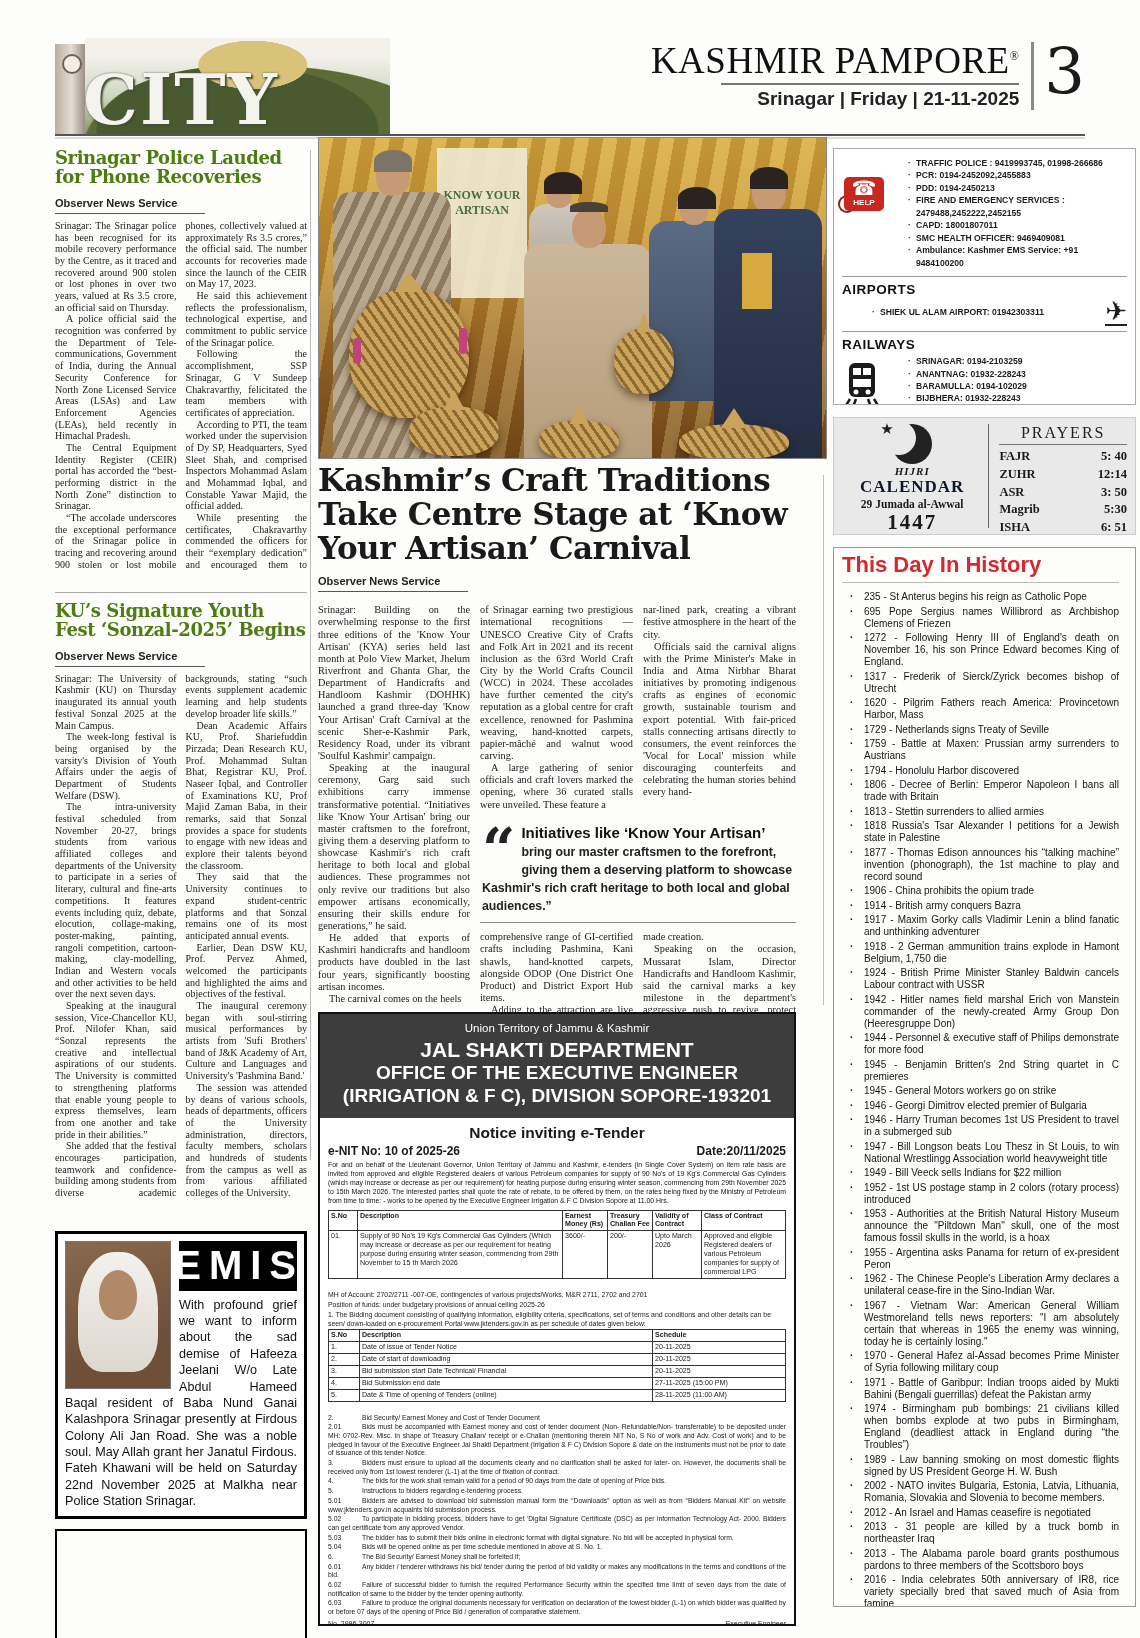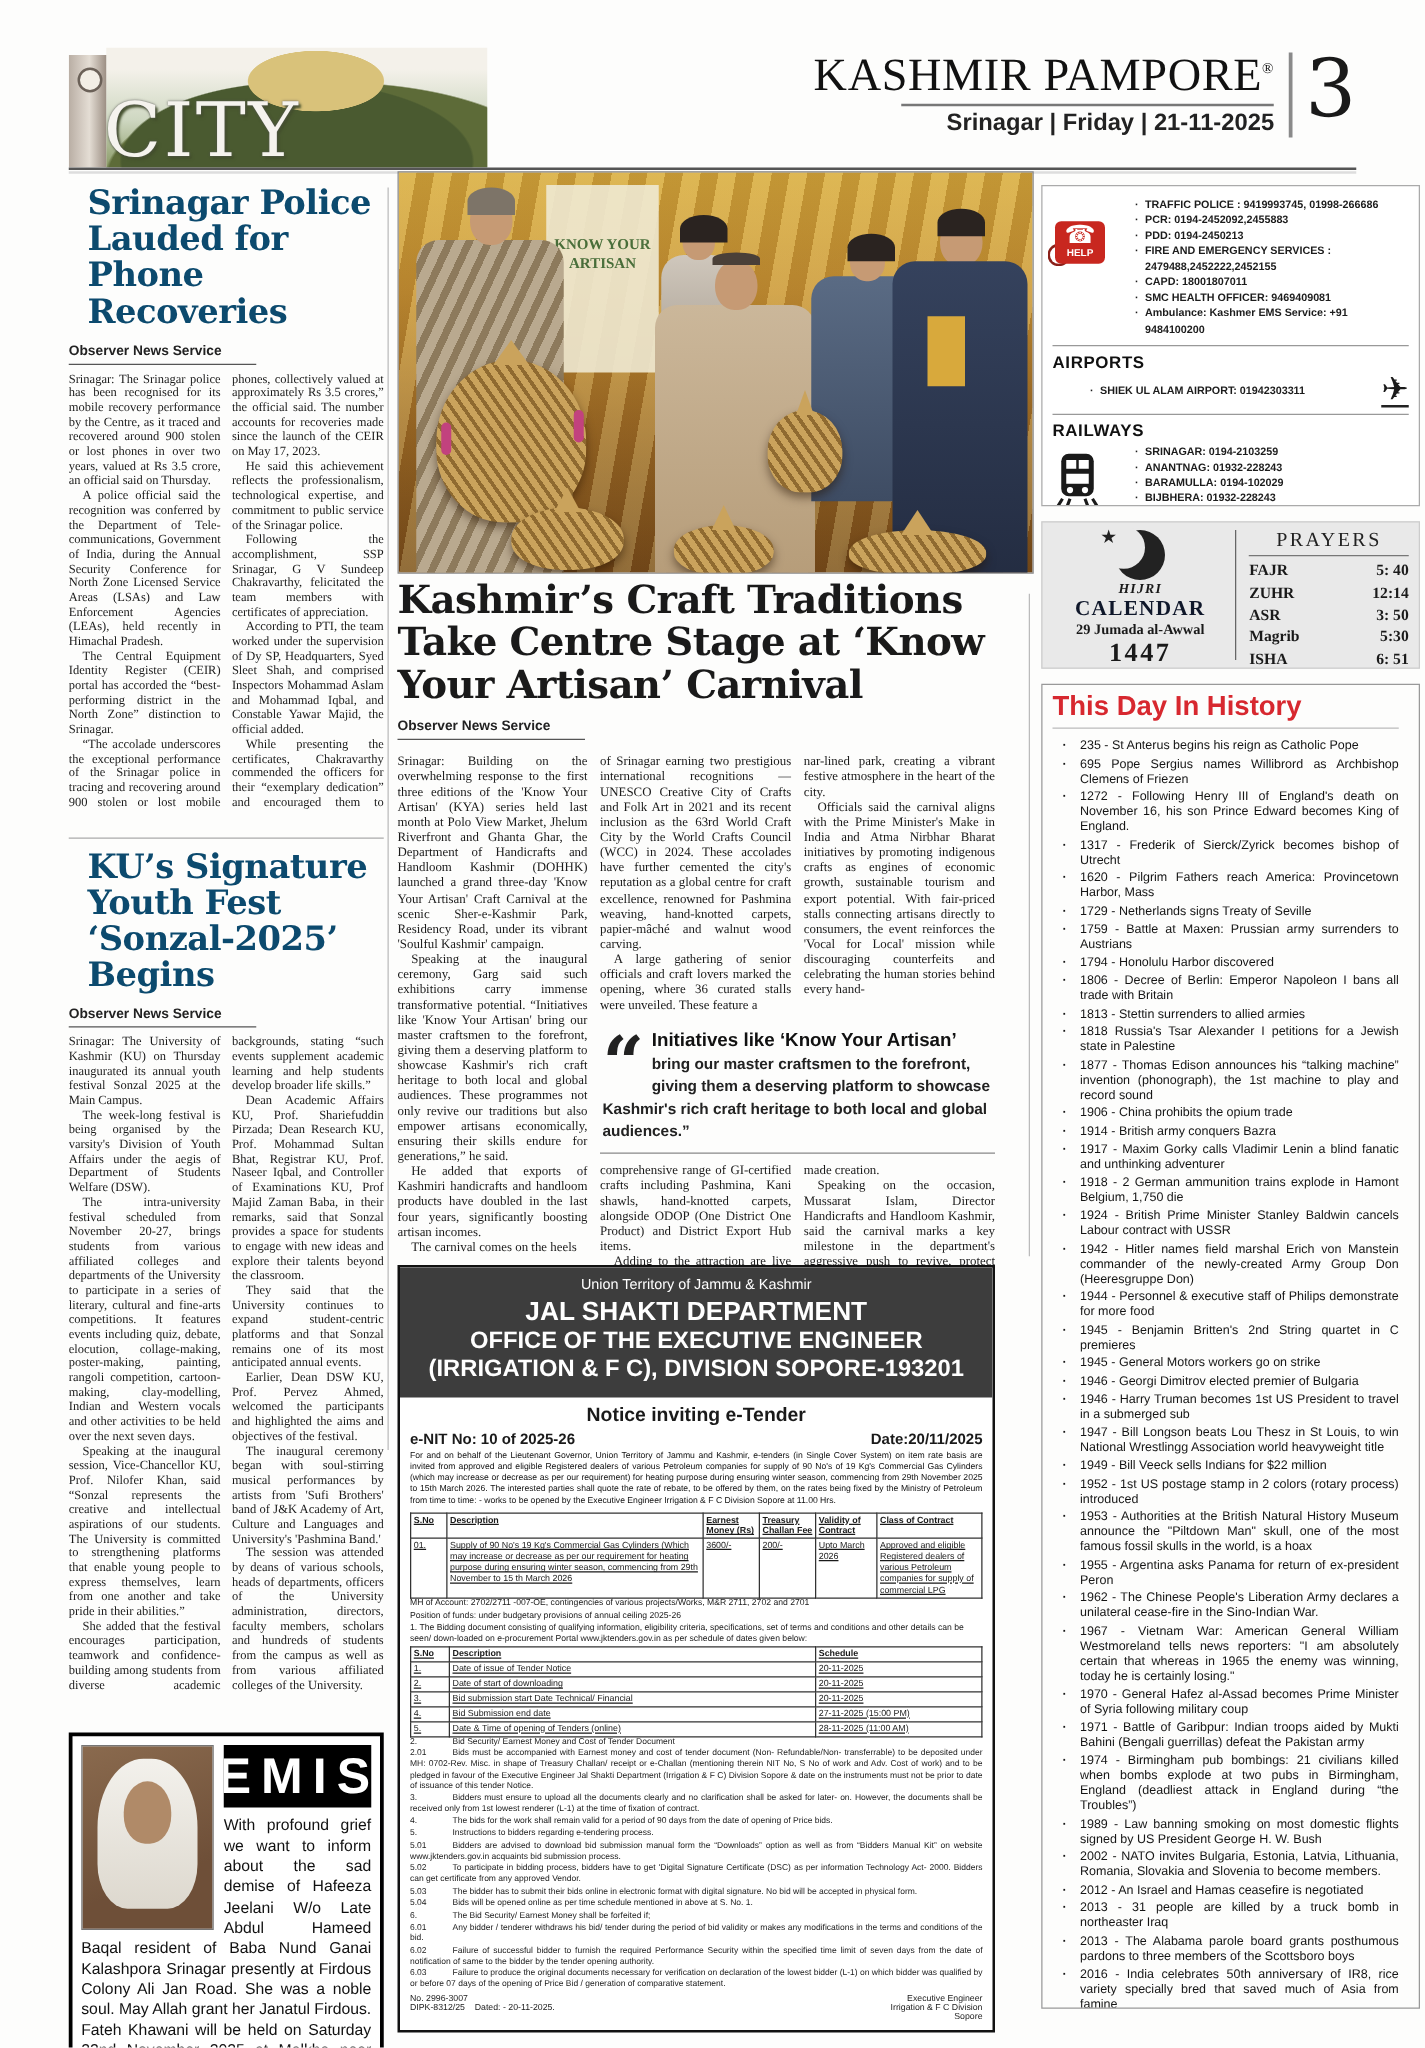--- a/index.html
+++ b/index.html
@@ -10,39 +10,39 @@
   .citylogo{position:absolute;left:0;top:0;width:335px;height:96px;overflow:hidden;}
   .fort{position:absolute;left:30px;top:0;width:305px;height:96px;
         background:
           radial-gradient(90px 40px at 55% 28%,#d9c27a 0 60%,transparent 61%),
           radial-gradient(200px 90px at 50% 95%,#4a5a30 0 70%,transparent 71%),
           radial-gradient(260px 110px at 60% 110%,#5d6b38 0 70%,transparent 71%),
           linear-gradient(180deg,#f4f1ea 0 18%,#cfd8c2 60%,#8a9a66 100%);
         border-bottom:1px solid #999;}
   .tower{position:absolute;left:0;top:6px;width:30px;height:90px;background:linear-gradient(90deg,#b9aea4,#e4ddd4 55%,#9c8f84);}
   .tower::before{content:"";position:absolute;left:7px;top:10px;width:16px;height:16px;border-radius:50%;background:#f3efe6;border:2px solid #6b6158;}
-  .cityword{position:absolute;left:28px;bottom:-6px;font-family:"DejaVu Serif",serif;font-size:60px;font-weight:400;
+  .cityword{position:absolute;left:28px;bottom:-6px;font-family:"DejaVu Serif",serif;font-size:69px;font-weight:700;
             color:#f5f3ee;text-shadow:0 0 2px #555,2px 2px 2px #44502d;letter-spacing:2px;}
   .masthead{position:absolute;right:0;top:4px;width:520px;text-align:right;}
   .mast-row{display:flex;justify-content:flex-end;align-items:stretch;}
   .mast-left{border-right:3px solid #8a8a8a;padding-right:12px;}
   .mast-title{font-family:"Liberation Serif",serif;font-size:37px;letter-spacing:.5px;color:#111;line-height:1;white-space:nowrap;}
   .mast-reg{font-size:12px;vertical-align:super;}
   .mast-rule{border-bottom:2px solid #777;margin:4px 0 3px 70px;}
   .mast-date{font-family:"Liberation Sans",sans-serif;font-weight:bold;font-size:19px;color:#222;}
   .pageno{font-family:"DejaVu Serif",serif;font-size:64px;line-height:.95;color:#1a1a1a;padding-left:10px;}
   .header-rule{position:absolute;left:55px;top:134px;right:55px;height:2px;background:#555;box-shadow:0 3px 0 #ddd;}
   
   .leftcol{position:absolute;left:55px;top:148px;width:252px;}
   .centercol{position:absolute;left:318px;top:463px;width:478px;}
   .rightcol{position:absolute;left:833px;top:148px;width:303px;}
   .vdiv1{position:absolute;left:310px;top:150px;height:1010px;width:1px;background:#bbb;}
   .vdiv2{position:absolute;left:823px;top:475px;height:530px;width:1px;background:#bbb;}
   
-  h1.headline{font-family:"DejaVu Serif",serif;font-weight:bold;font-size:27px;line-height:1.08;margin:0 0 6px 15px;letter-spacing:-.4px;color:#0c4a6e;}
+  h1.headline{font-family:"DejaVu Serif",serif;font-weight:bold;font-size:18px;line-height:1.08;margin:0 0 6px 0;letter-spacing:-.4px;color:#4d7c0f;}
   .byline{font-family:"Liberation Sans",sans-serif;font-weight:bold;font-size:11px;color:#222;
           border-bottom:1px solid #555;display:inline-block;padding-bottom:4px;min-width:150px;margin-bottom:6px;}
   .body2{columns:2;column-gap:9px;text-align:justify;font-size:10px;line-height:1.17;overflow:hidden;}
   .body2 p, .ctext p{margin:0;}
   .body2 p + p, .ctext p + p{text-indent:11px;}
   .a1 .body2{height:362px;}
   .a2 .body2{height:548px;}
   .secdiv{border:none;border-top:1px solid #aaa;margin:10px 0 8px 0;}
   
   .demise{border:3px solid #000;margin-top:10px;padding:7px;height:268px;overflow:hidden;background:#fff;}
@@ -96,21 +96,21 @@
   .tender{position:absolute;left:318px;top:1012px;width:478px;height:614px;border:2px solid #111;background:#fff;
           font-family:"Liberation Sans",sans-serif;box-sizing:border-box;overflow:hidden;}
   .t-head{background:#3d3d3d;color:#fff;text-align:center;padding:8px 4px 10px 4px;}
   .t-region{font-size:11.5px;margin-bottom:4px;}
   .t-dept{font-weight:bold;font-size:21px;line-height:1.15;}
   .t-office,.t-div{font-weight:bold;font-size:19px;line-height:1.2;}
   .t-body{padding:4px 8px;}
   .t-notice{text-align:center;font-weight:bold;font-size:15.5px;margin:2px 0 2px 0;}
   .t-meta{display:flex;justify-content:space-between;font-weight:bold;font-size:12px;margin-bottom:3px;}
   .t-intro{font-size:6.9px;line-height:1.3;text-align:justify;margin-bottom:4px;color:#111;}
-  table.t1,table.t2{width:100%;border-collapse:collapse;margin-bottom:0;text-decoration:underline;}
+  table.t1,table.t2{width:100%;border-collapse:collapse;margin-bottom:12px;}
   .t1 th,.t1 td,.t2 th,.t2 td{border:1px solid #333;font-size:7.1px;line-height:1.25;padding:1px 2px;vertical-align:top;text-align:left;}
   .t1 th{font-weight:bold;}
   .t1 .w-sno{width:24px;}.t1 .w-desc{width:200px;}.t1 .w-em{width:40px;}.t1 .w-tc{width:40px;}.t1 .w-vc{width:44px;}
   .t2 th{font-weight:bold;}
   .t2 td.n{width:26px;}
   .t2 td.s{width:128px;}
   .t-small{font-size:6.9px;line-height:1.3;margin:0 0 1px 0;}
   .t-terms p{margin:0 0 1px 0;font-size:6.8px;line-height:1.28;text-align:justify;}
   .t-terms .n{display:inline-block;min-width:34px;}
   .t-foot{display:flex;justify-content:space-between;font-size:7px;margin-top:3px;}

